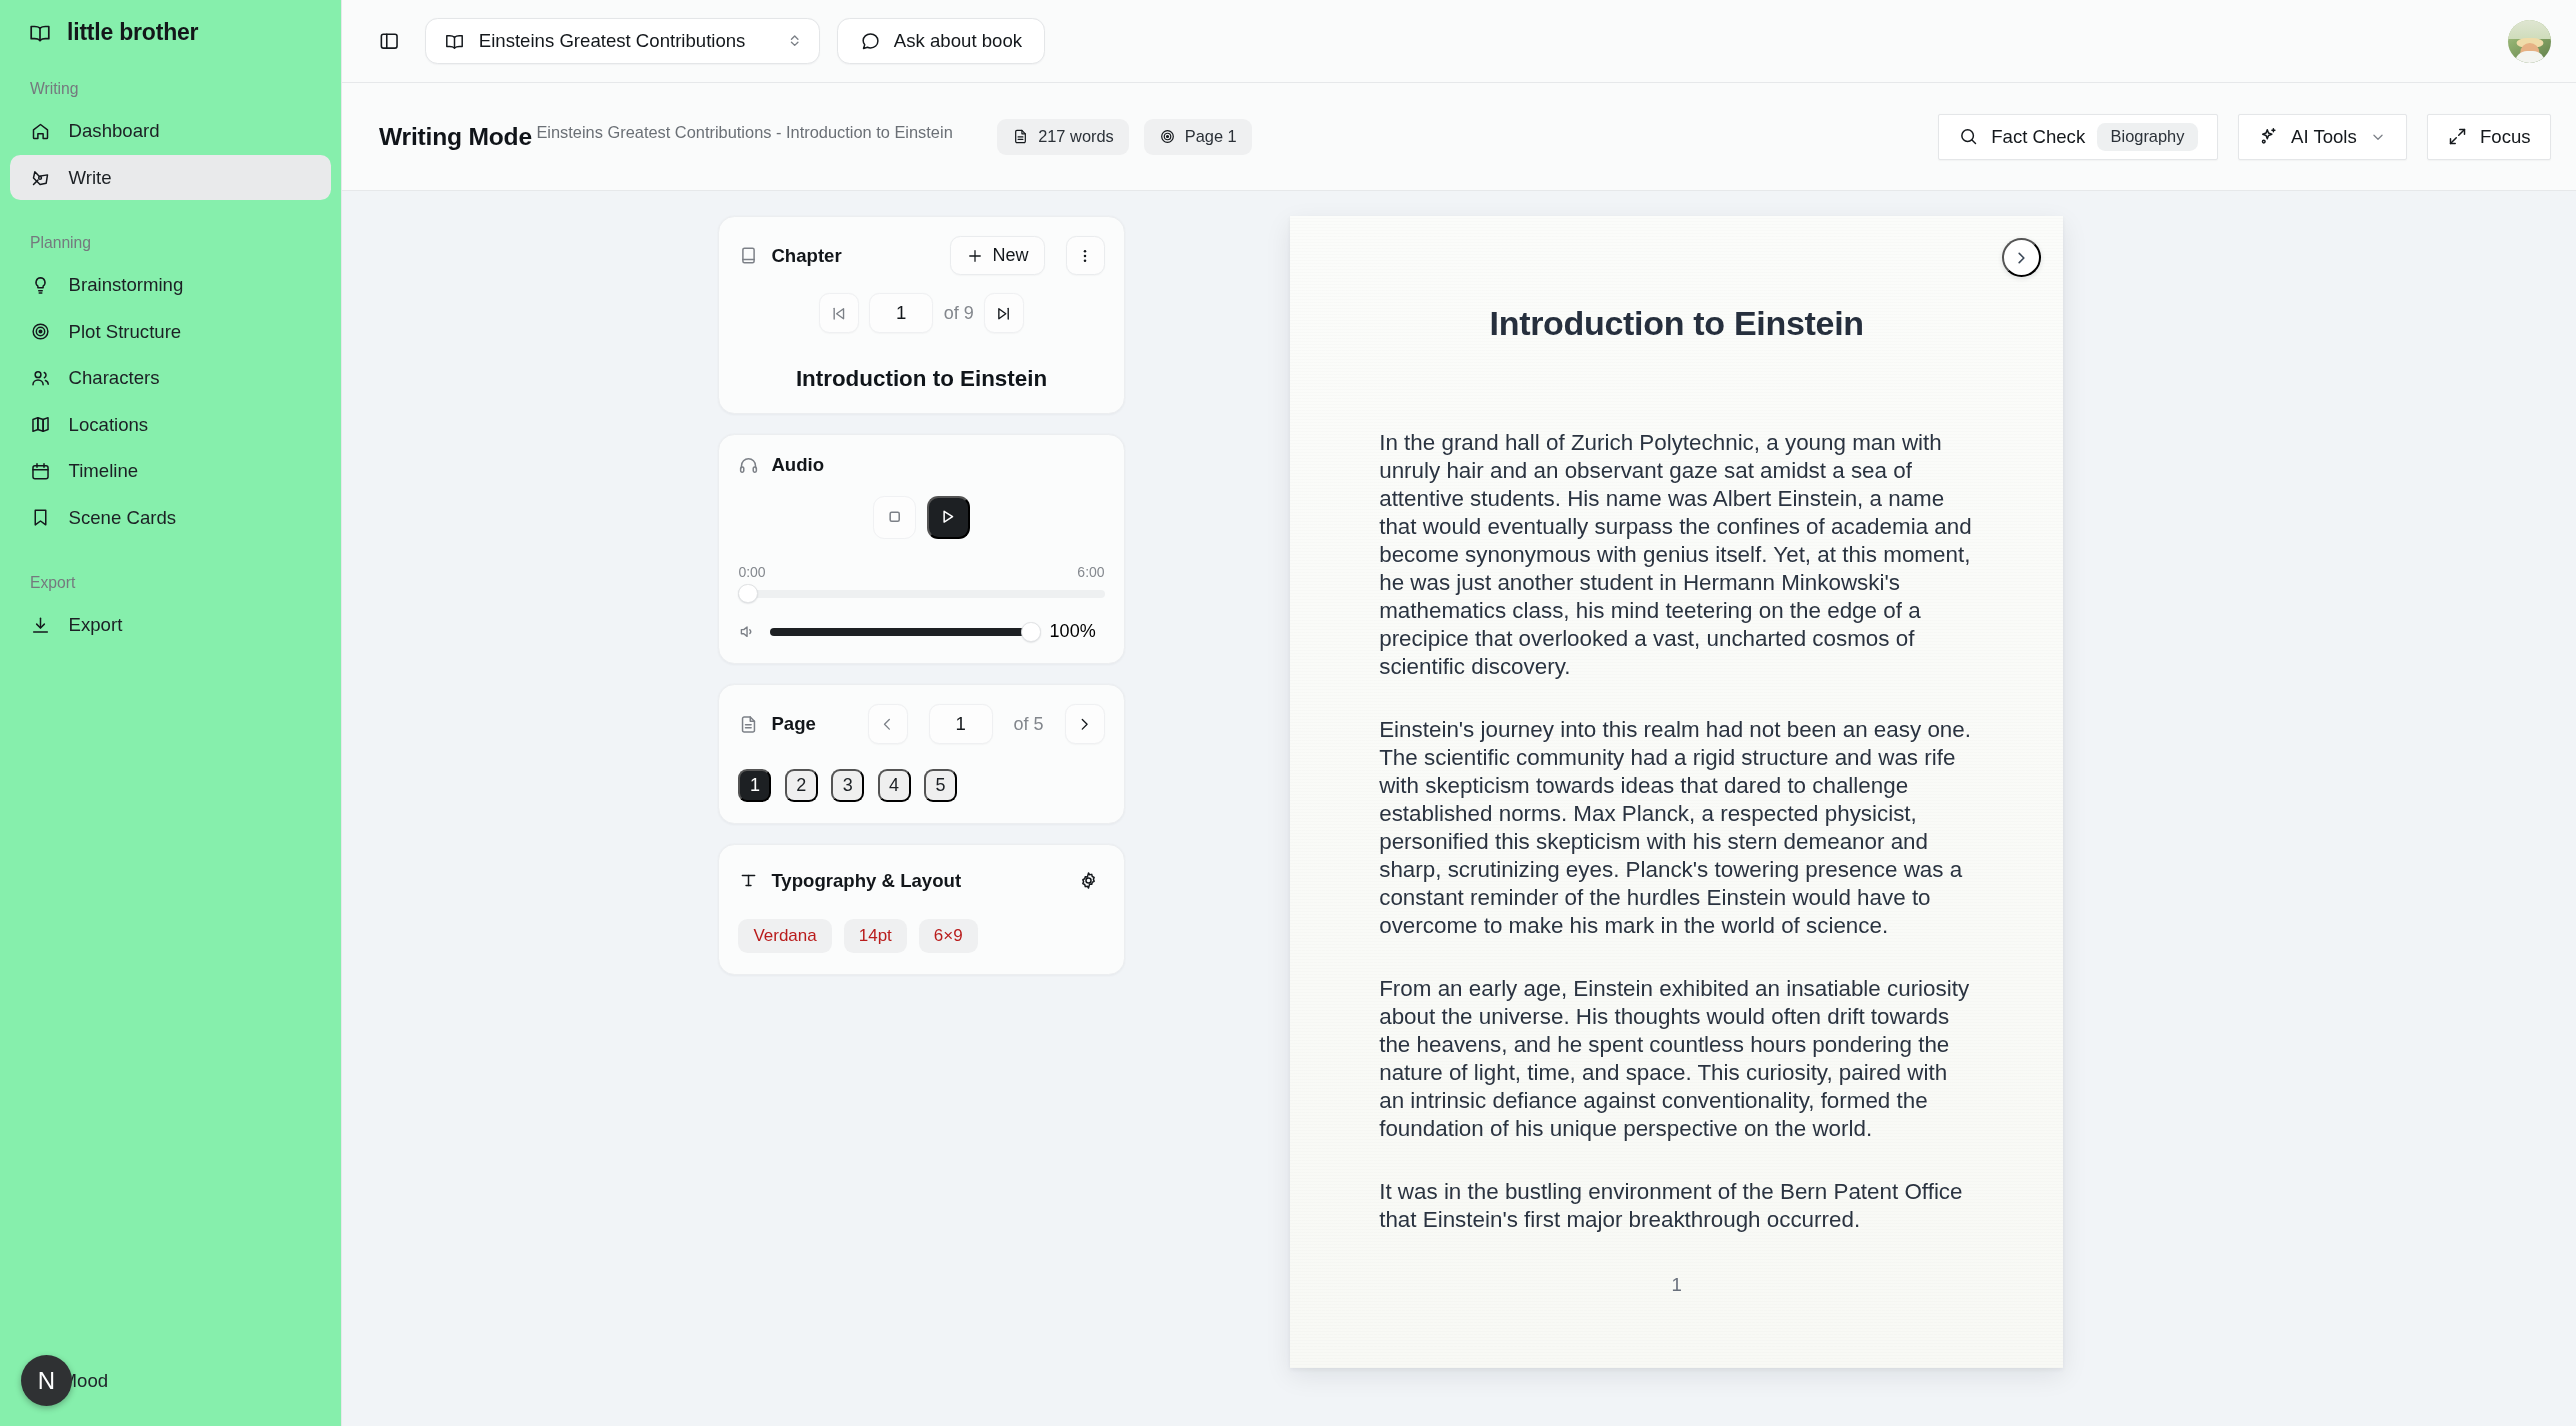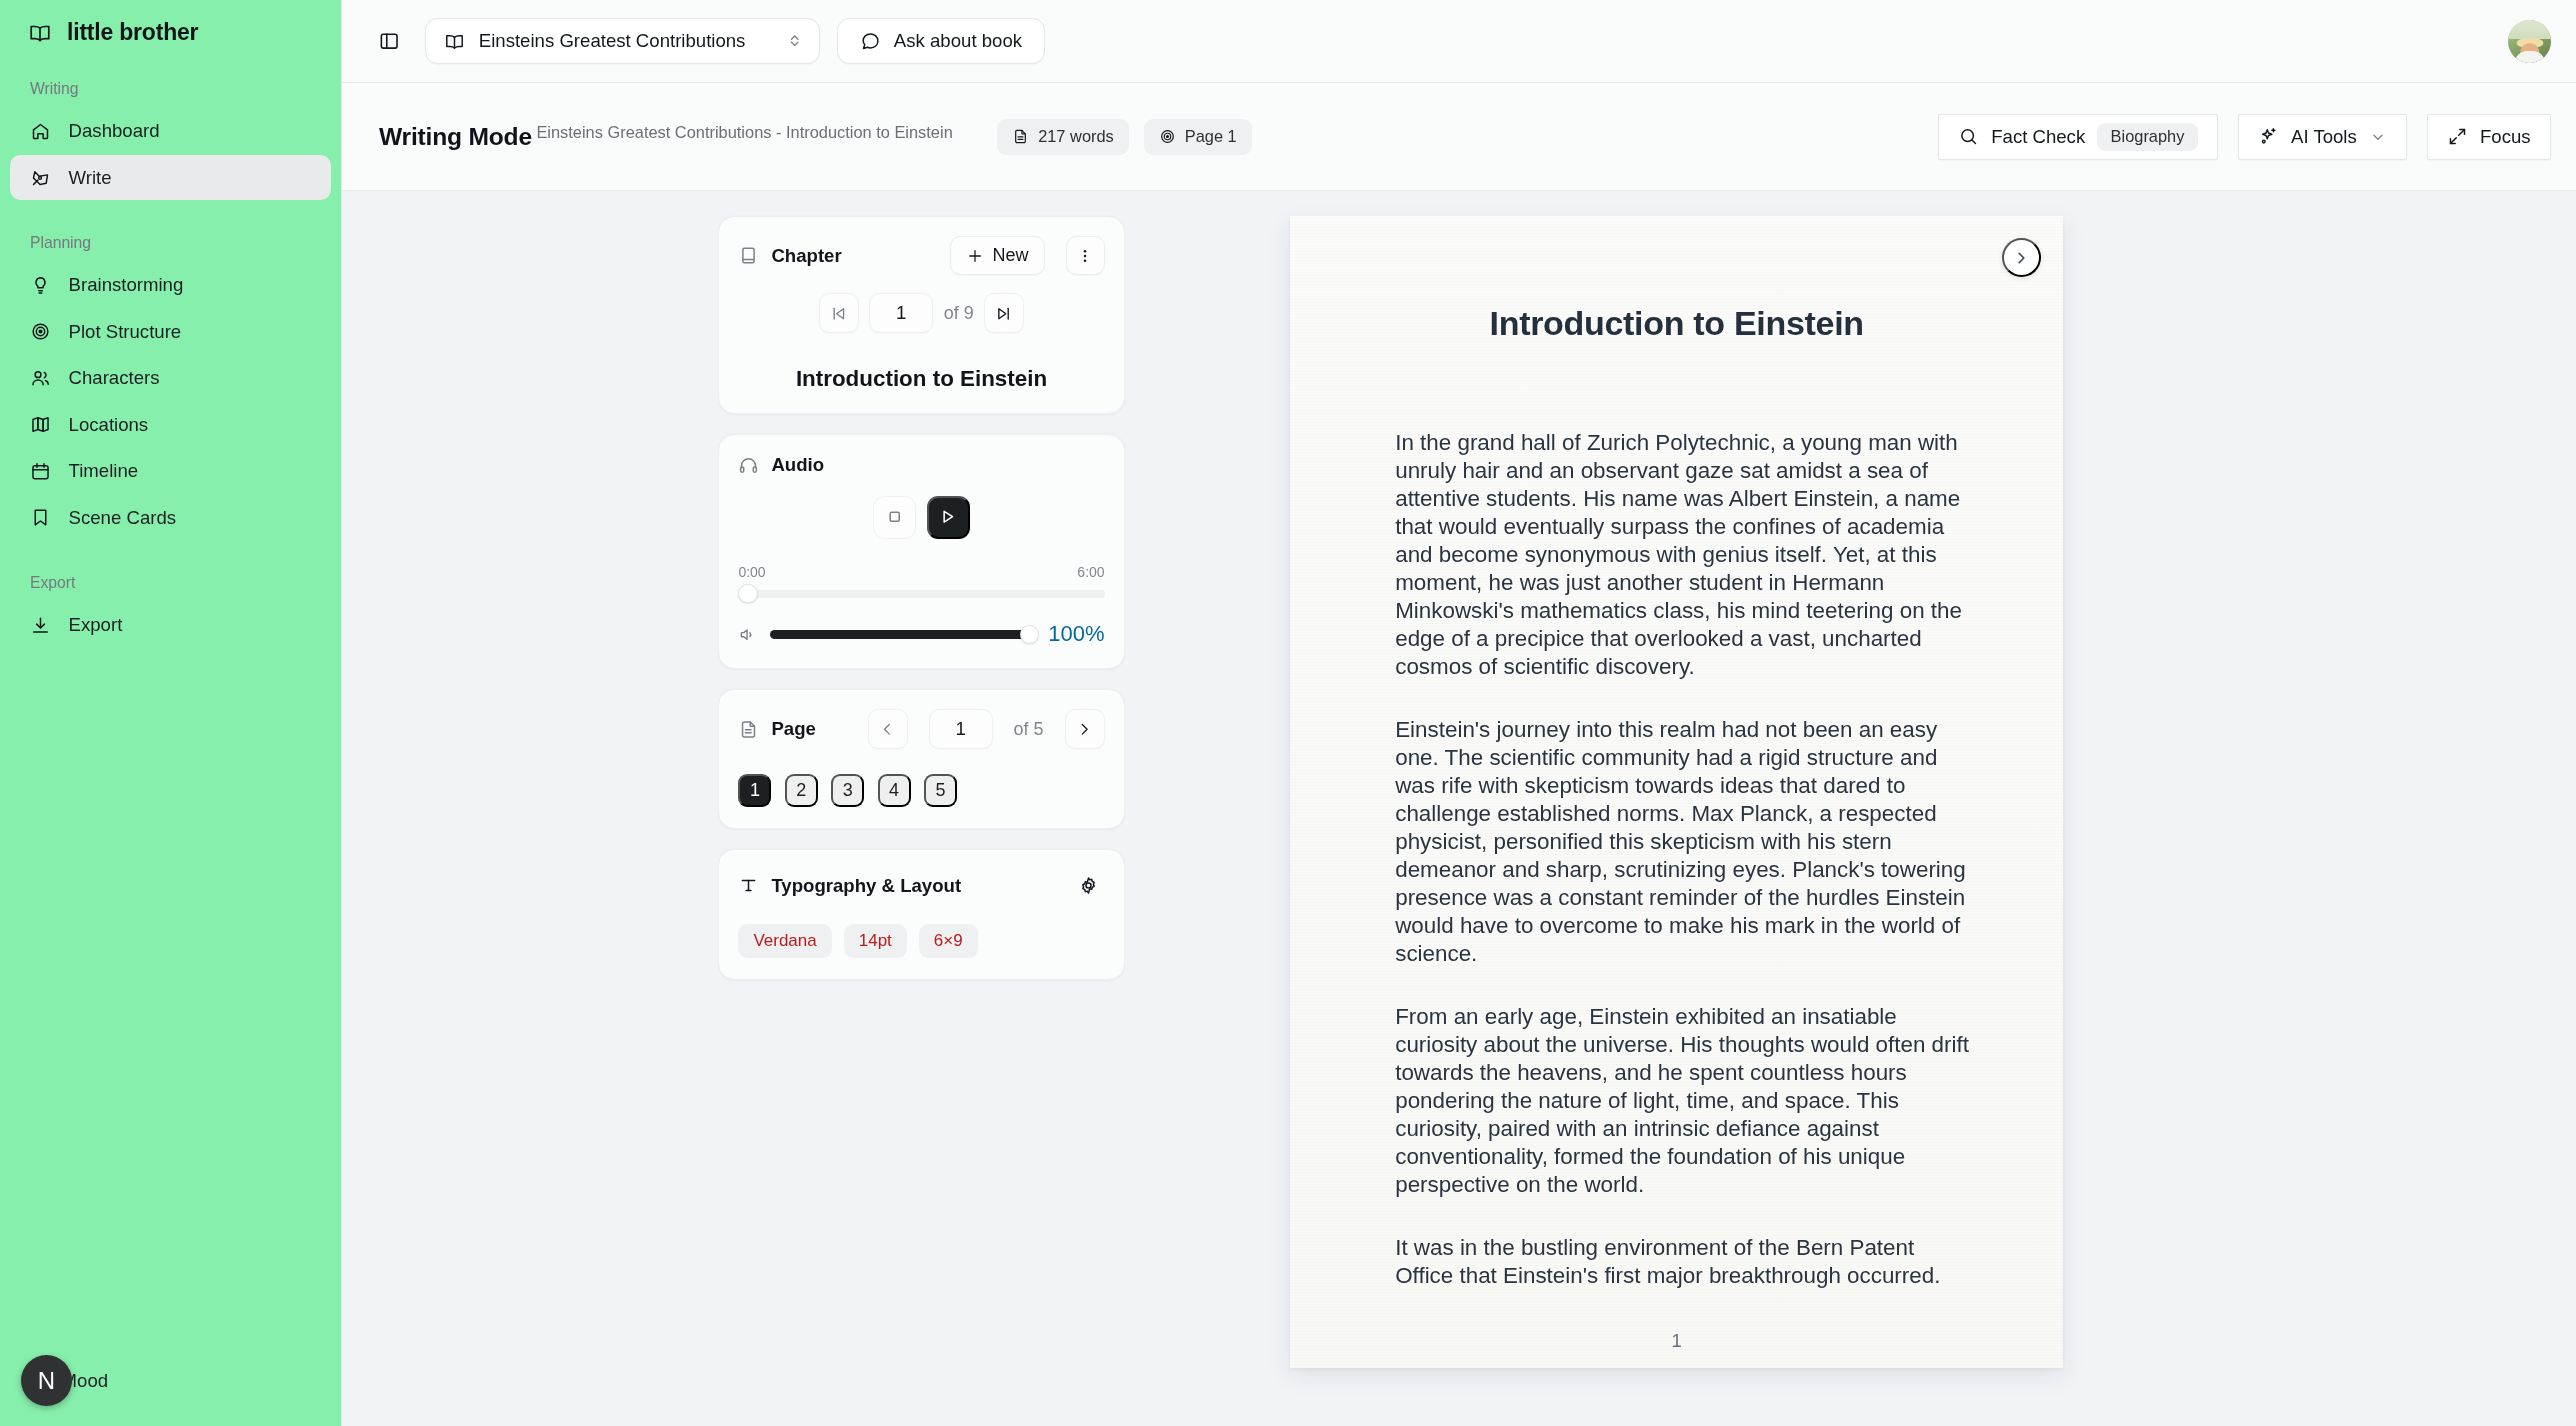--- a/index.html
+++ b/index.html
@@ -176,21 +176,21 @@
   .time-row { display: flex; justify-content: space-between; margin-top: 25px; font-size: 14px; color: #84888e; }
   .track-wrap { position: relative; height: 19.4px; margin-top: 4.5px; display: flex; align-items: center; }
   .track { height: 8.2px; width: 100%; border-radius: 4.5px; background: #eef0f1; }
   .knob {
     position: absolute; width: 19.4px; height: 19.4px; border-radius: 50%;
     background: #fff; border: 0.7px solid #e0e2e4; box-shadow: 0 0.7px 1.5px rgba(16,24,40,.12); cursor: pointer;
   }
   .vol-row { display: flex; align-items: center; gap: 12px; margin-top: 18px; }
   .vol-track-wrap { position: relative; flex: 1 1 auto; height: 19.4px; display: flex; align-items: center; }
   .vol-fill { height: 8.2px; border-radius: 4.5px; background: #1d2023; width: 100%; }
-  .vol-pct { font-size: 22px; color: #0369a1; min-width: 55px; text-align: right; }
+  .vol-pct { font-size: 18px; color: #000000; min-width: 55px; }
 
   
   .page-nums { display: flex; align-items: center; gap: 13.4px; margin-top: 25px; }
   .page-num {
     width: 33px; height: 33px; border-radius: 9px; display: flex;
     align-items: center; justify-content: center; font-size: 18px; color: #1c2024; cursor: pointer;
   }
   .page-num.active { background: #1d2023; color: #fff; }
 
   
@@ -219,21 +219,20 @@
     display: flex; align-items: center; justify-content: center; cursor: pointer;
     box-shadow: 0 1.5px 5.2px rgba(16,24,40,.12);
   }
   .doc-h1 {
     text-align: center; font-size: 34px; font-weight: 700; color: #262f3d;
     letter-spacing: -0.3px; margin-bottom: 86px;
   }
   .doc-p {
     font-size: 22.4px; line-height: 1.25; color: #2a3340;
     margin-bottom: 35px;
-    margin-left: 16px;
   }
   .doc-folio { text-align: center; font-size: 18.6px; color: #69707c; margin-top: 40px; }
 
   svg { display: block; }
   .ico { stroke: #14181c; stroke-width: 1.7; fill: none; stroke-linecap: round; stroke-linejoin: round; }
   .ico-gray { stroke: #7c8087; stroke-width: 1.7; fill: none; stroke-linecap: round; stroke-linejoin: round; }
 </style>
 </head>
 <body>
 

